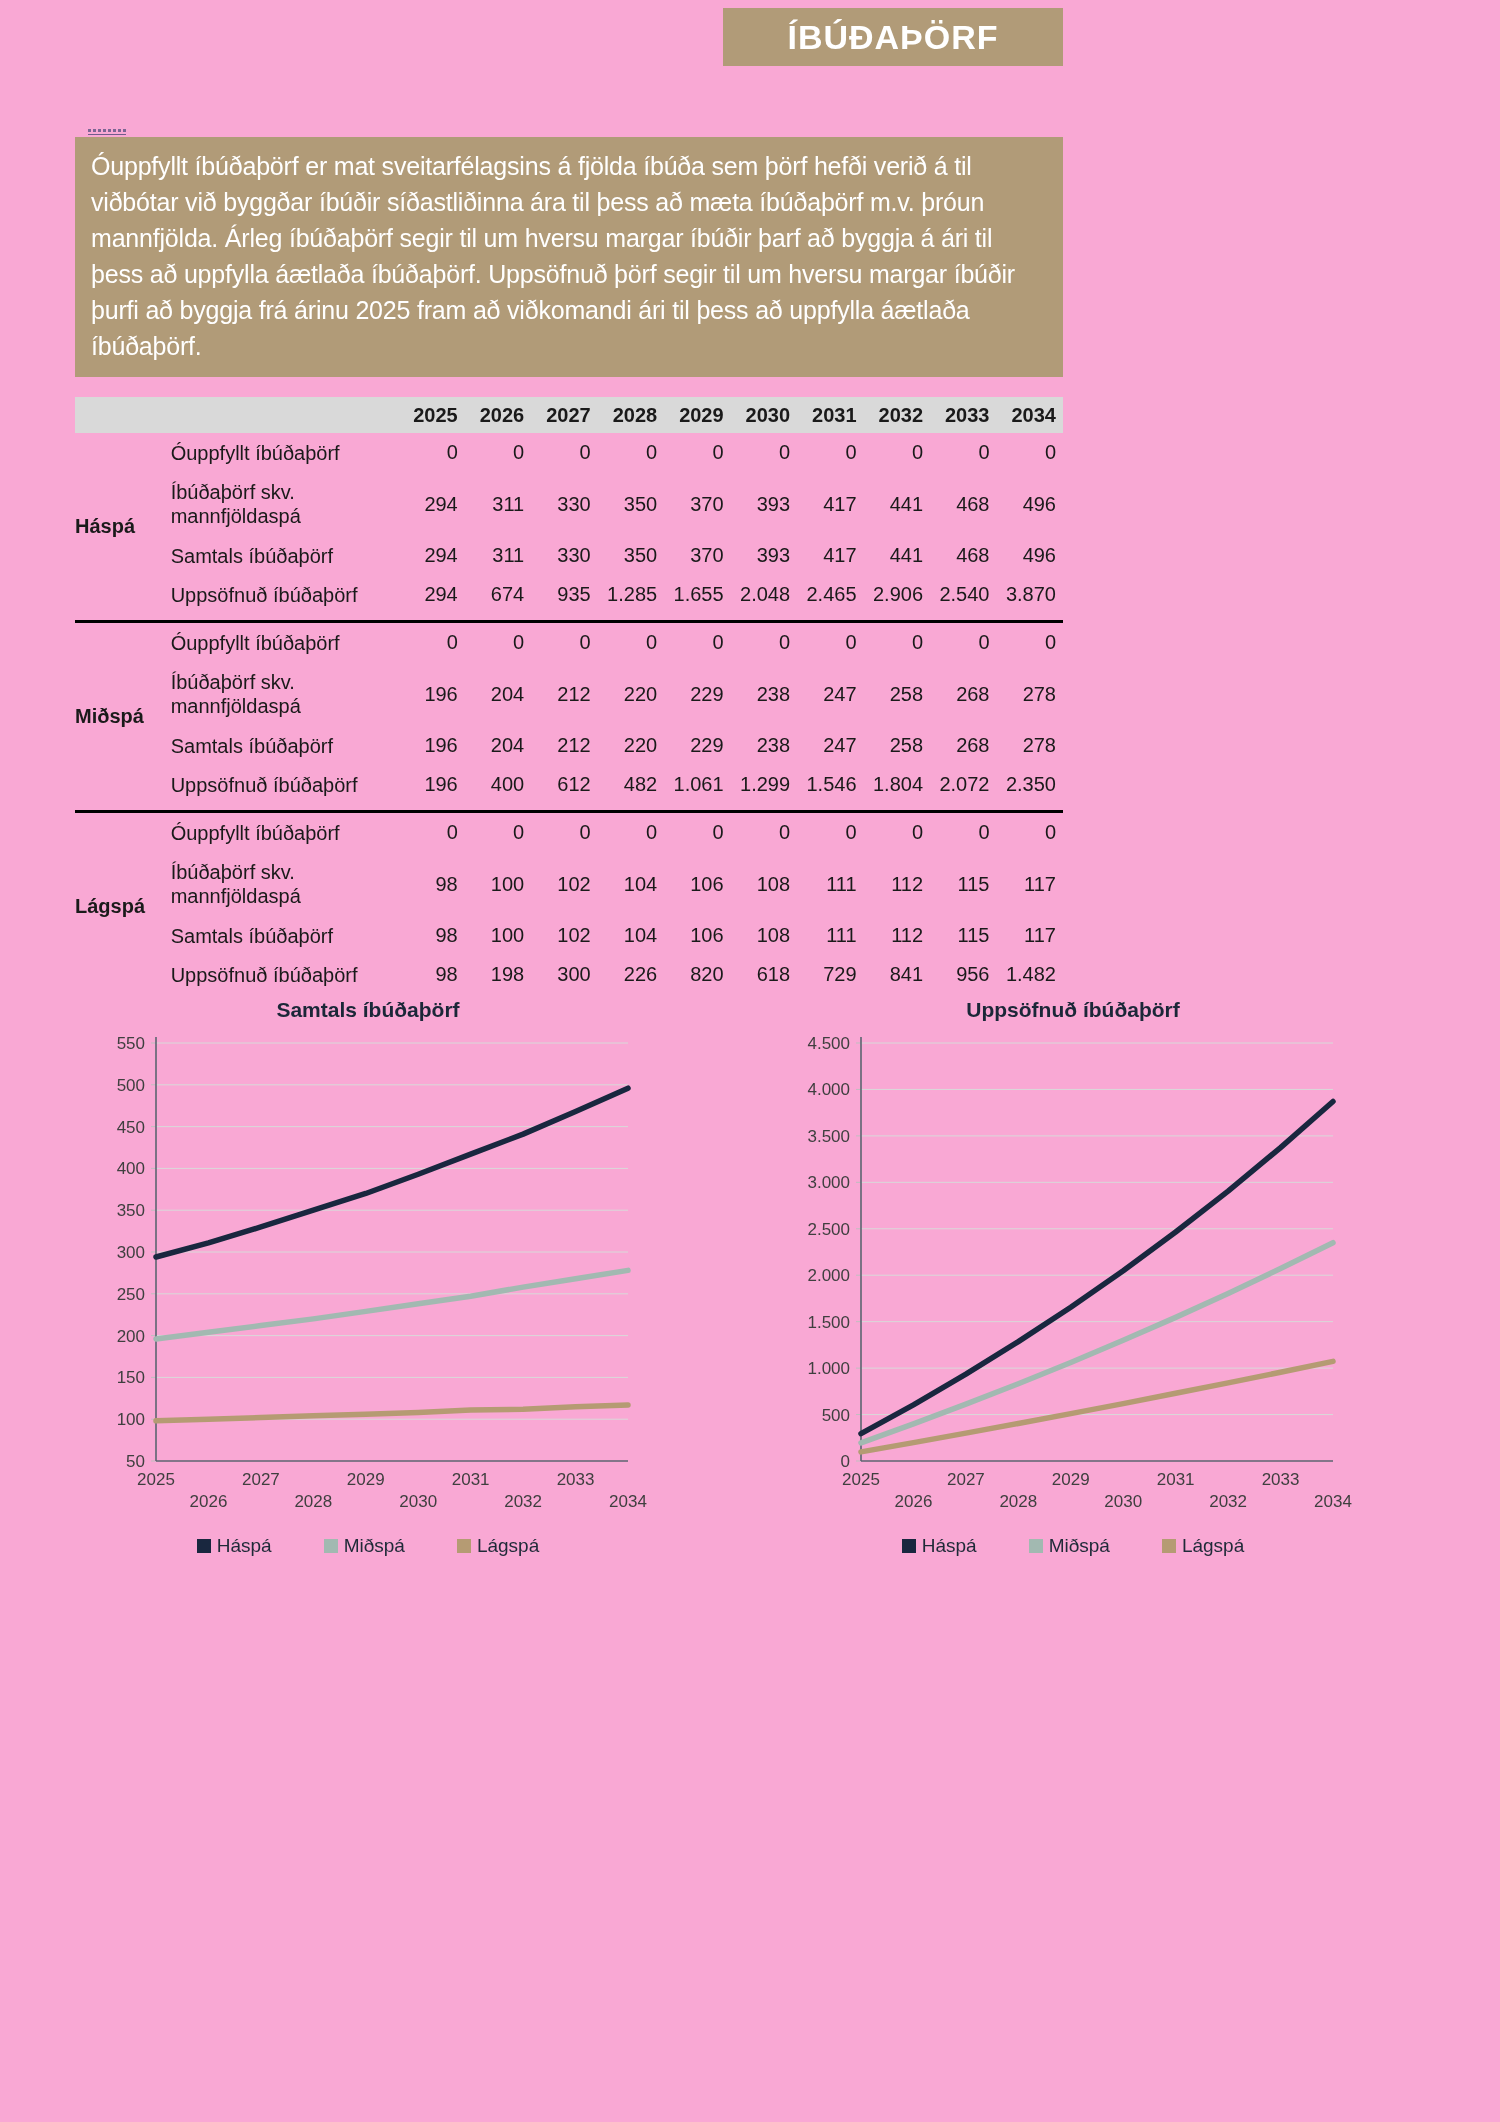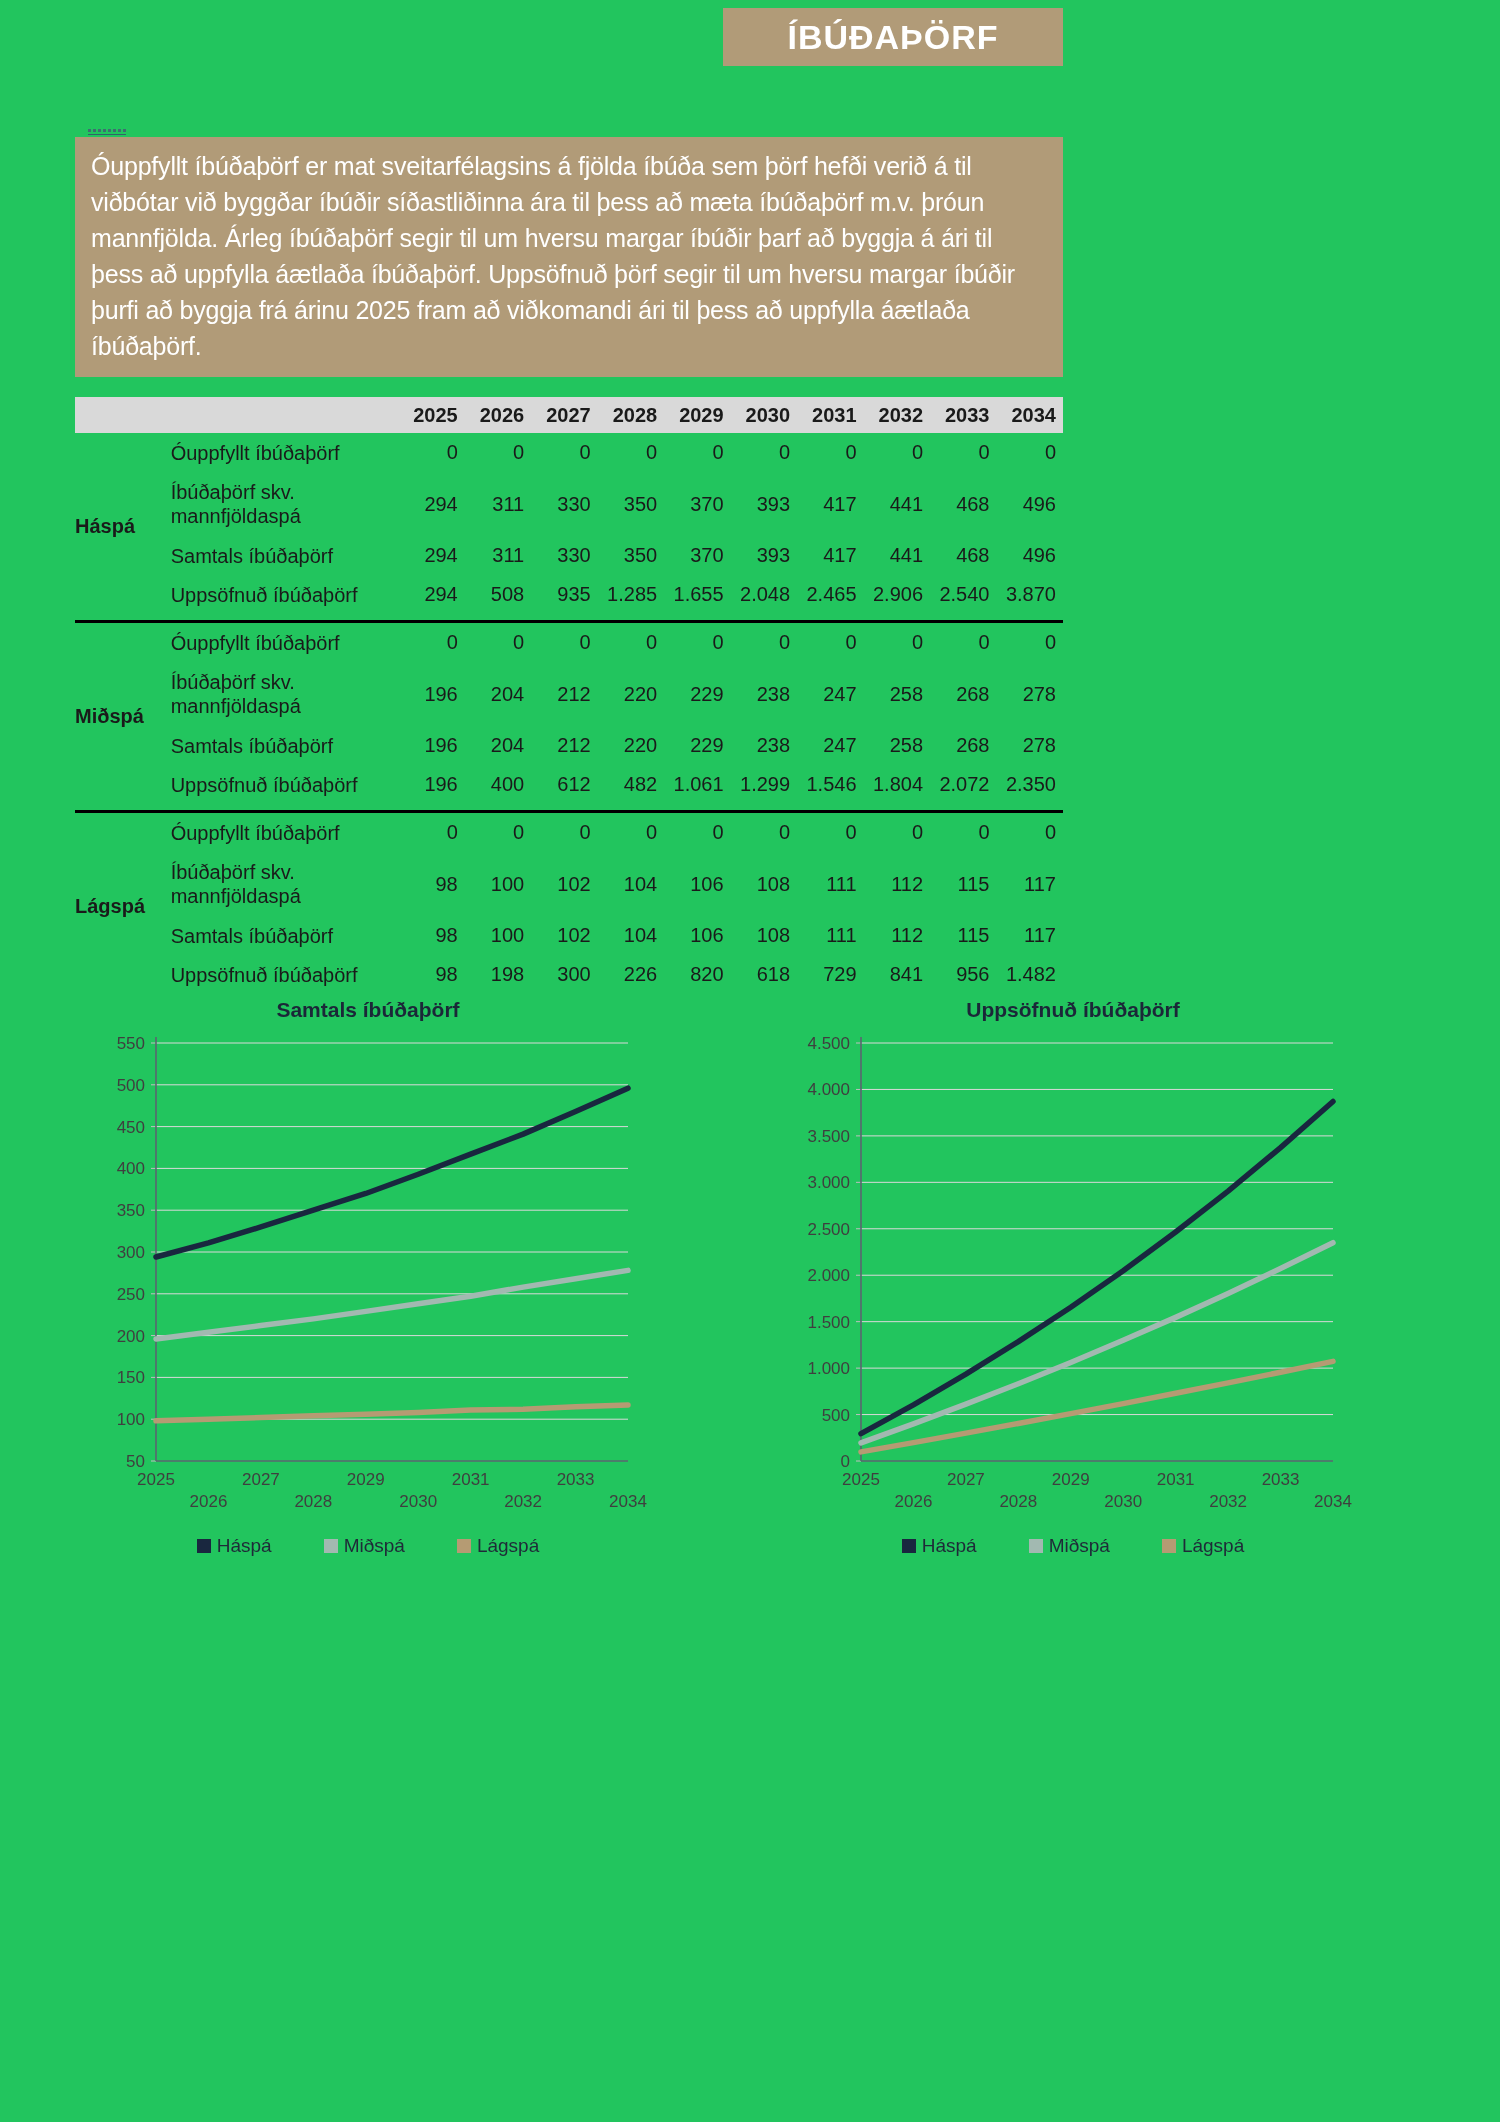--- a/index.html
+++ b/index.html
@@ -1,17 +1,17 @@
 <!DOCTYPE html>
 <html><head>
 <meta charset="utf-8">
 <style>
   html,body{margin:0;padding:0;background:#ffffff;}
   body{font-family:"Liberation Sans", sans-serif; color:#1a1a1a;}
-  .page{position:relative;width:1500px;height:2122px;background:#22c55e;overflow:hidden;}
+  .page{position:relative;width:1500px;height:2122px;background:#f9a8d4;overflow:hidden;}
 
   
   .banner{position:absolute;left:723px;top:8px;width:340px;height:58px;
     display:flex;align-items:center;justify-content:center;}
   .banner span{color:#fff;font-weight:bold;font-size:34px;letter-spacing:1px;}
 
   
   .tiny-note{position:absolute;left:88px;top:129px;width:38px;height:5px;
     border-bottom:1px solid #3b3b6e;opacity:.7;}
   .tiny-note:before{content:"";position:absolute;left:0;top:0;width:38px;height:3px;
@@ -130,21 +130,21 @@
             <td class="num">370</td>
             <td class="num">393</td>
             <td class="num">417</td>
             <td class="num">441</td>
             <td class="num">468</td>
             <td class="num">496</td>
           </tr>
           <tr class="h38">
             <td class="rowlabel">Uppsöfnuð íbúðaþörf</td>
             <td class="num">294</td>
-            <td class="num">508</td>
+            <td class="num">674</td>
             <td class="num">935</td>
             <td class="num">1.285</td>
             <td class="num">1.655</td>
             <td class="num">2.048</td>
             <td class="num">2.465</td>
             <td class="num">2.906</td>
             <td class="num">2.540</td>
             <td class="num">3.870</td>
           </tr>
         </tbody>

